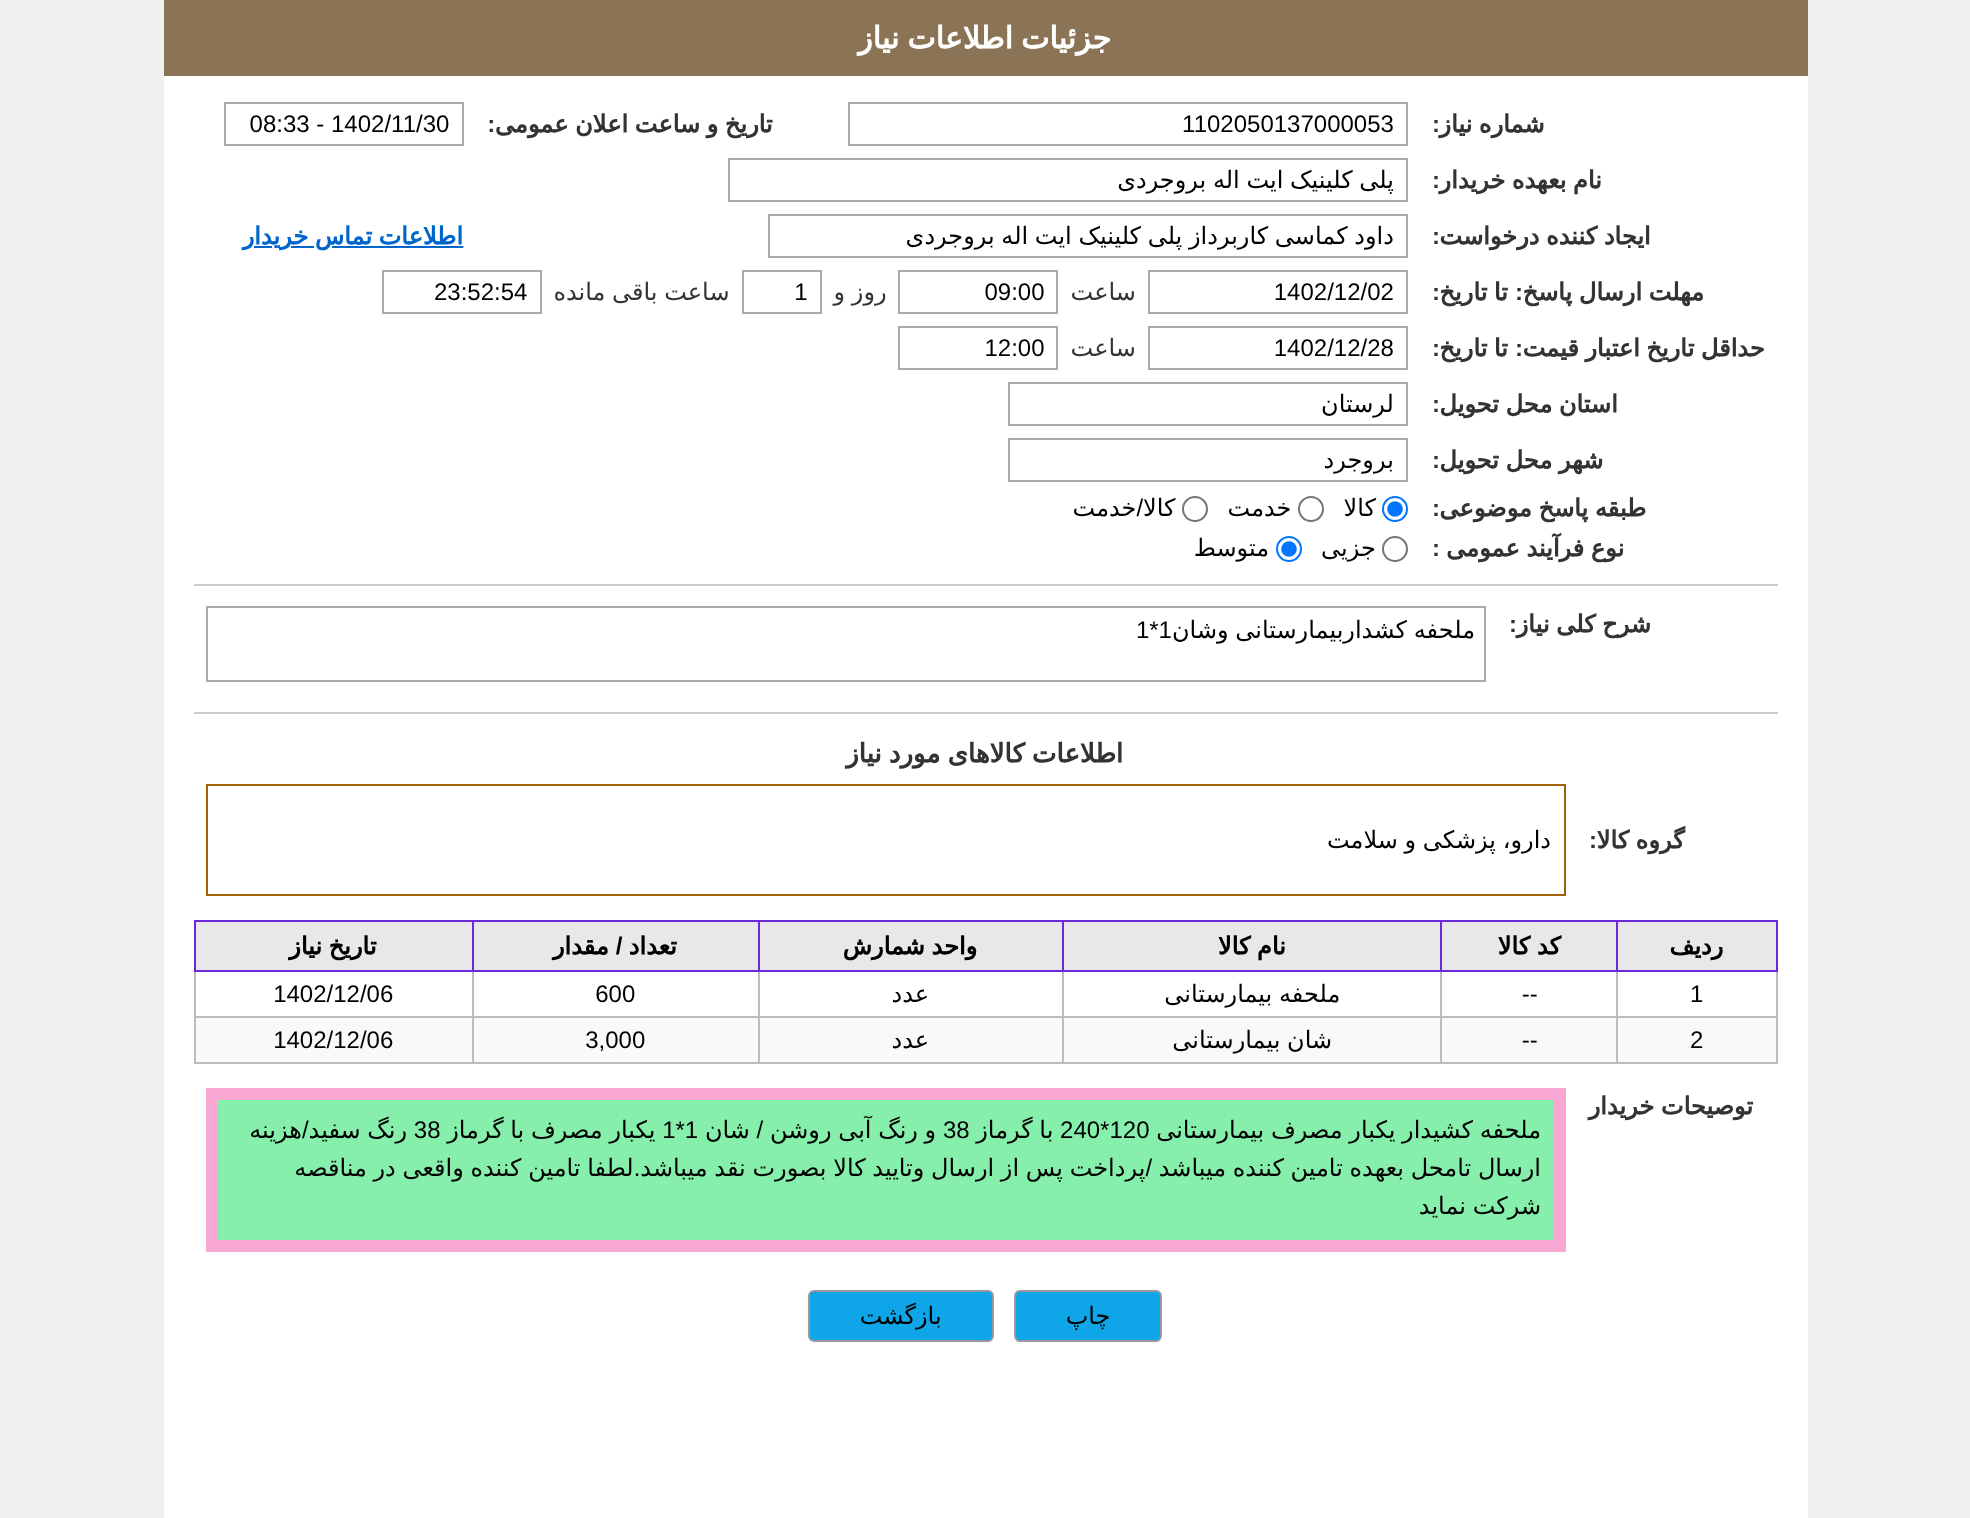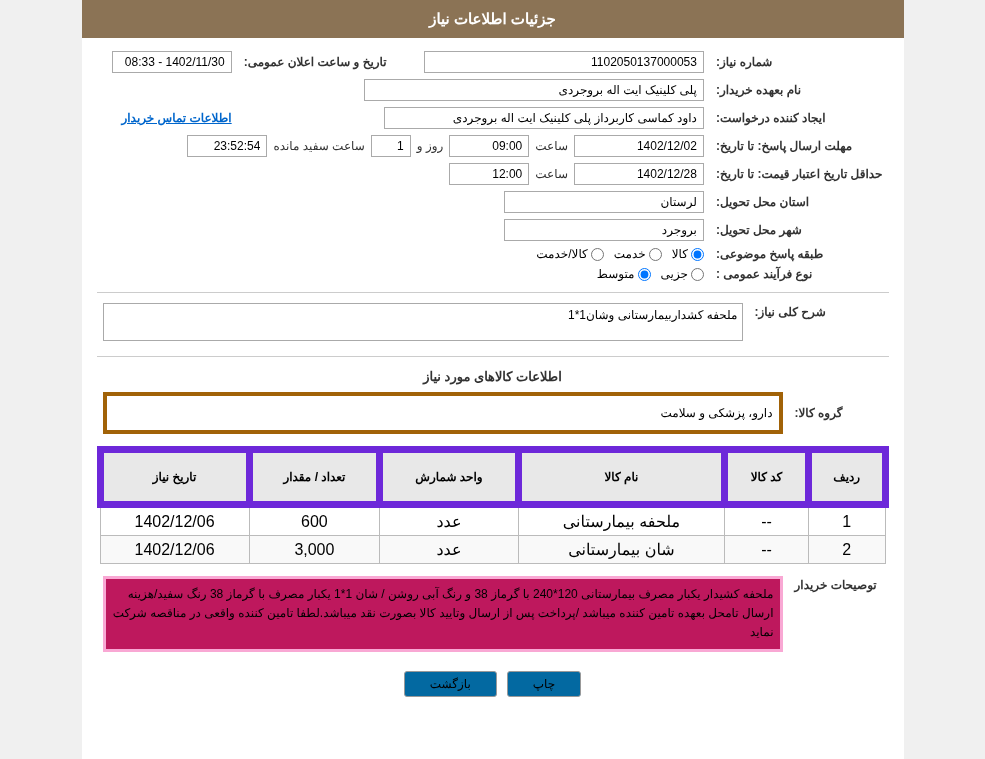--- a/index.html
+++ b/index.html
@@ -101,80 +101,80 @@
     }
     
     .products-table {
       width: 100%;
       border-collapse: collapse;
       margin-bottom: 8px;
       direction: rtl;
     }
     .products-table th {
       background: #e8e8e8;
-      border: 7px solid #6d28d9;
-      padding: 17px 8px;
+      border: 1px solid #6d28d9;
+      padding: 5px 8px;
       text-align: center;
       font-size: 12px;
       font-weight: bold;
     }
     .products-table td {
       border: 1px solid #bbb;
       padding: 4px 8px;
       text-align: center;
-      font-size: 16px;
+      font-size: 12px;
     }
     .products-table tr:nth-child(even) {
       background: #f9f9f9;
     }
     
     .desc-box {
-      border: 3px solid #f9a8d4;
+      border: 6px solid #f9a8d4;
       padding: 6px;
-      background: #be185d;
+      background: #86efac;
       min-height: 60px;
       font-size: 12px;
       direction: rtl;
       text-align: right;
       line-height: 1.6;
     }
     
     .button-row {
       display: flex;
       justify-content: center;
       gap: 10px;
       margin-top: 15px;
       margin-bottom: 10px;
     }
     .btn {
       padding: 5px 25px;
       font-size: 12px;
       font-family: Tahoma, Arial, sans-serif;
       border: 1px solid #999;
       cursor: pointer;
-      background: #0369a1;
+      background: #0ea5e9;
       border-radius: 3px;
     }
     .textarea-box {
       width: 100%;
       border: 1px solid #aaa;
       padding: 4px;
       font-family: Tahoma, Arial, sans-serif;
       font-size: 12px;
       direction: rtl;
       resize: none;
     }
     .inline-label {
       font-size: 12px;
       color: #333;
       white-space: nowrap;
     }
     .group-box {
-      border: 4px solid #a16207;
-      padding: 10px 6px;
+      border: 1px solid #a16207;
+      padding: 20px 6px;
       background: #fff;
       text-align: right;
       width: 100%;
     }
     tr.detail-row td { padding: 3px 6px; }
   </style>
 </head>
 <body>
 
 <div class="page-wrapper">
@@ -218,21 +218,21 @@
 
       <tr class="detail-row">
         <td class="label-cell">مهلت ارسال پاسخ: تا تاریخ:</td>
         <td class="value-cell" colspan="3">
           <div class="row-inline">
             <input class="input-box input-date" type="text" readonly="" value="1402/12/02" style="">
             <span class="inline-label">ساعت</span>
             <input class="input-box input-small" type="text" readonly="" value="09:00" style="">
             <span class="inline-label">روز و</span>
             <input class="input-box" style="width: 40px;" type="text" readonly="" value="1">
-            <span class="inline-label">ساعت سفید مانده</span>
+            <span class="inline-label">ساعت باقی مانده</span>
             <input class="input-box" style="width: 80px;" type="text" readonly="" value="23:52:54">
           </div>
         </td>
       </tr>
 
       <tr class="detail-row">
         <td class="label-cell">حداقل تاریخ اعتبار قیمت: تا تاریخ:</td>
         <td class="value-cell" colspan="3">
           <div class="row-inline">
             <input class="input-box input-date" type="text" readonly="" value="1402/12/28" style="">

